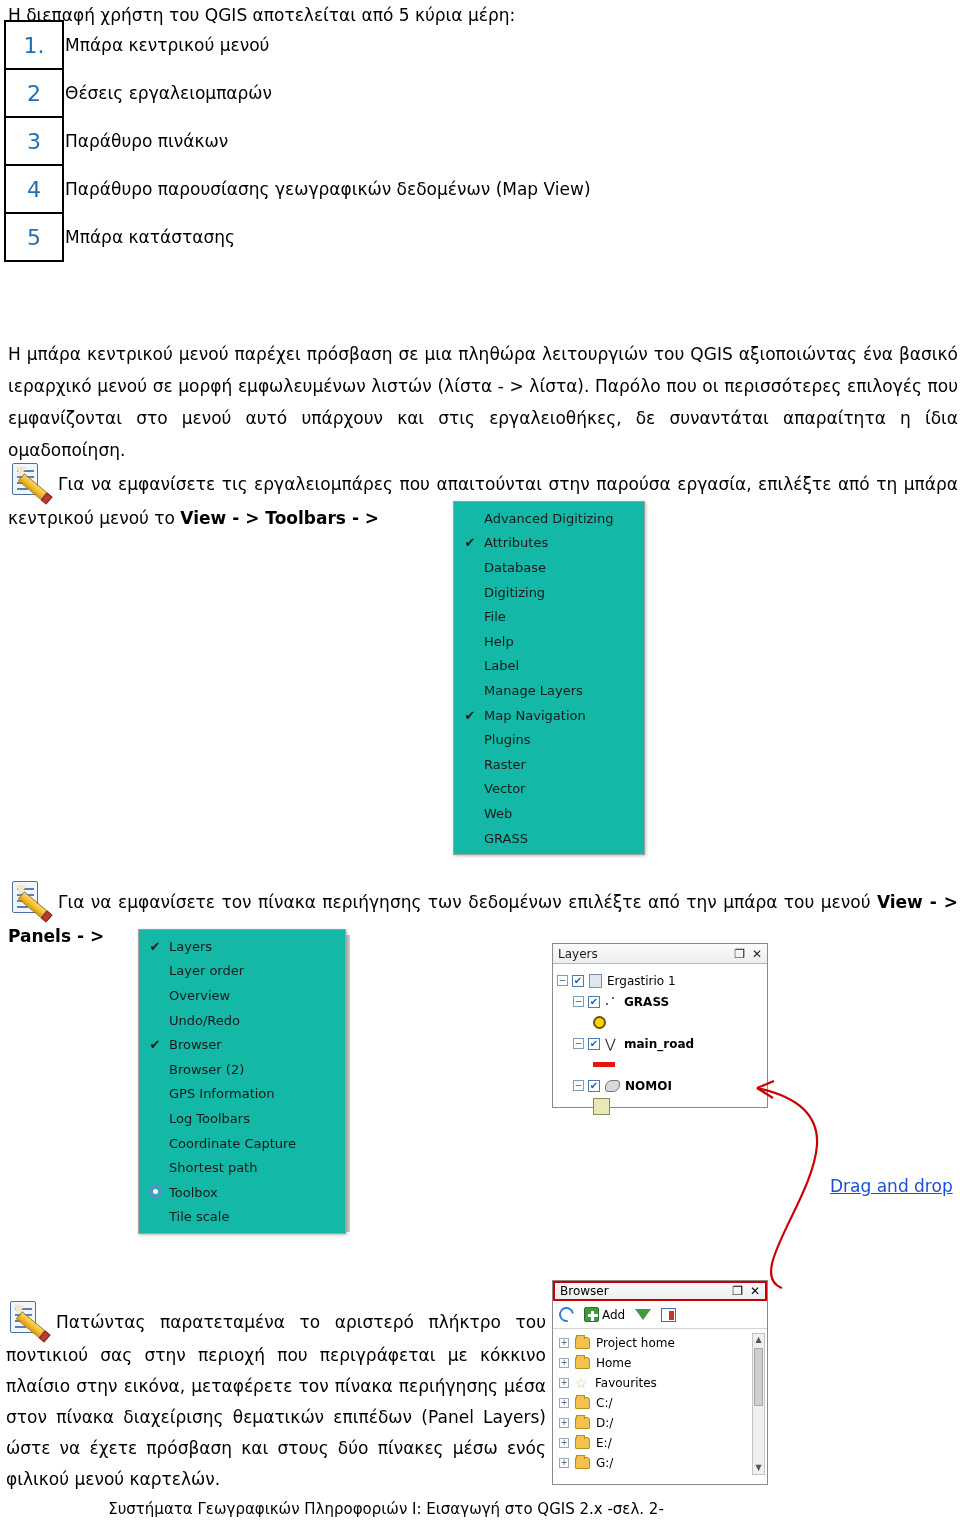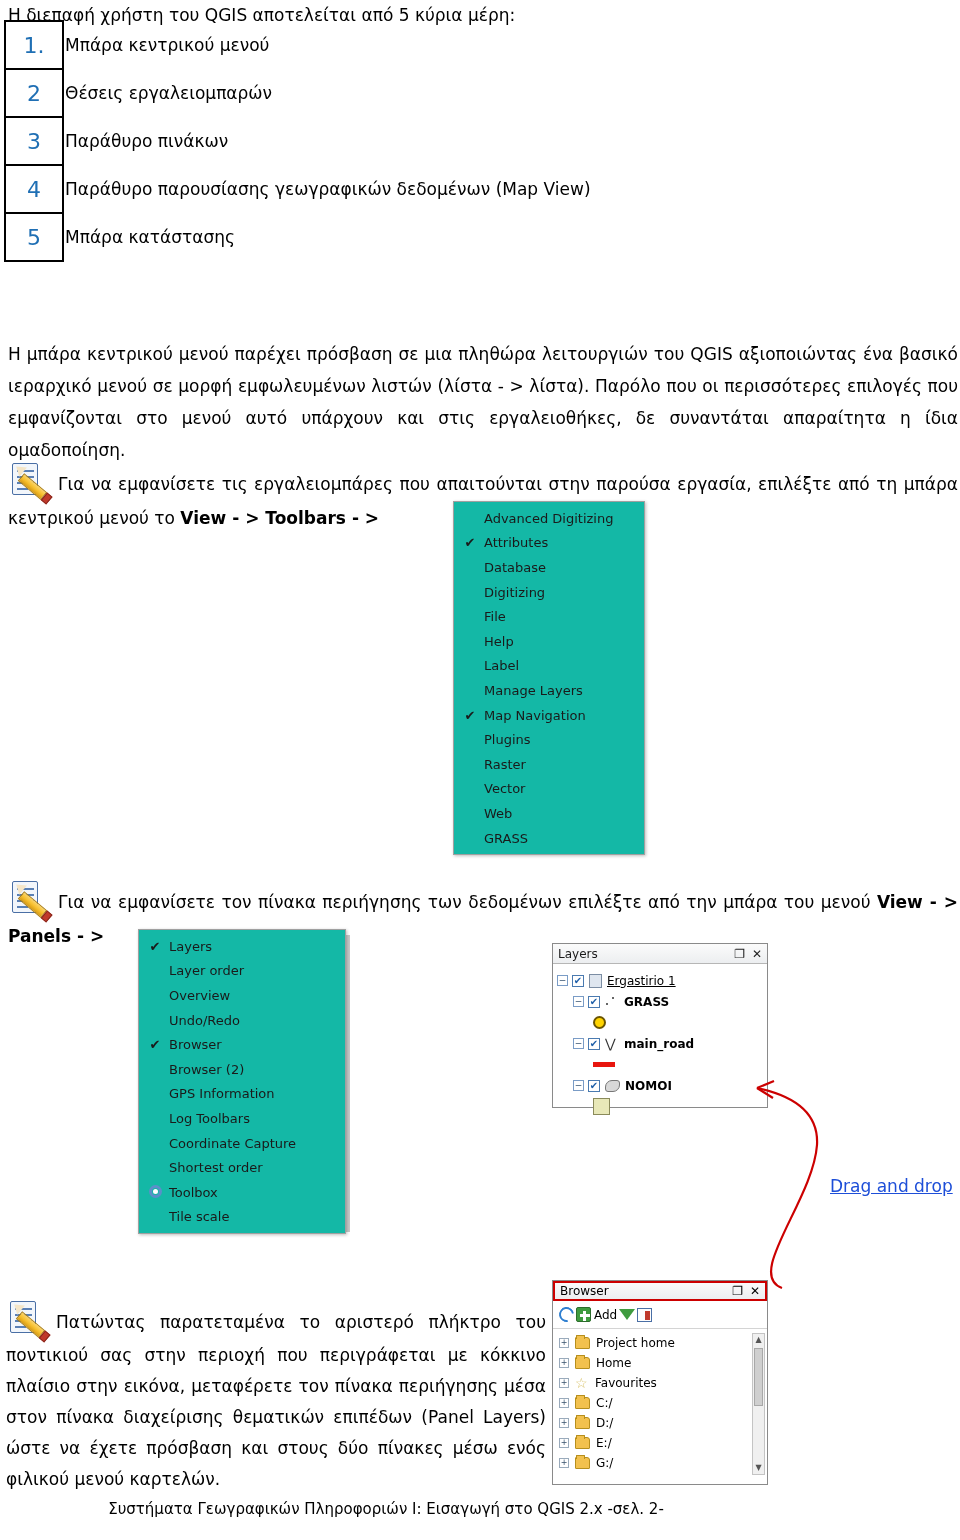--- a/index.html
+++ b/index.html
@@ -151,21 +151,21 @@
     width: 11px; height: 11px; border: 1px solid #7a9cc6;
     background: #fff; font-size: 9px; line-height: 9px; text-align: center;
     color: #33506e; margin-right: 4px; flex: 0 0 11px;
   }
   .lrow .chk {
     width: 12px; height: 12px; border: 1px solid #4a7ab0;
     background: #fff; margin-right: 5px; flex: 0 0 12px;
     color: #1f5fa8; font-size: 10px; line-height: 10px; text-align: center;
   }
   .lrow .lname { font-weight: bold; font-size: 12px; }
-  .lrow.group .lname { font-weight: normal; text-decoration: underline; }
+  .lrow.group .lname { font-weight: normal; }
   .sym-point { width:13px;height:13px;border-radius:50%;background:#ffd400;border:2px solid #6b5500; }
   .sym-line  { width:22px;height:5px;background:#e8150e; }
   .sym-poly  { width:17px;height:17px;background:#e8e8b8;border:1px solid #8a8a5a; }
   .ico-layergrp { width:13px;height:14px;background:#dfe6ef;border:1px solid #7b8da3;margin-right:5px;flex:0 0 13px; }
   .ico-pt { width:14px;height:14px;margin-right:5px;flex:0 0 14px;position:relative; }
   .ico-pt::before{content:"";position:absolute;left:1px;top:8px;width:2px;height:2px;background:#333;border-radius:50%;}
   .ico-pt::after{content:"";position:absolute;left:7px;top:2px;width:2px;height:2px;background:#333;border-radius:50%;}
   .ico-ln { width:14px;height:14px;margin-right:5px;flex:0 0 14px;font-size:13px;line-height:13px;color:#333; }
   .ico-pg { width:15px;height:12px;margin-right:5px;flex:0 0 15px;background:#d8d8d8;border:1px solid #777;border-radius:7px 3px 7px 3px; }
   .indent1 { padding-left: 16px; }
@@ -177,21 +177,21 @@
     background: #fff; border: 1px solid #8a8a8a;
     font-family: "DejaVu Sans", "Liberation Sans", sans-serif; font-size: 12px;
   }
   #browser-panel .titlebar {
     display:flex; align-items:center; justify-content:space-between;
     height: 20px; padding: 0 5px;
     background: linear-gradient(to bottom,#fbfbfb,#eceef0);
     border: 2px solid #cc0000;
   }
   #browser-toolbar {
-    display: flex; align-items: center; gap: 2px;
+    display: flex; align-items: center; gap: 10px;
     height: 28px; padding: 0 6px; border-bottom: 1px solid #d4d4d4;
   }
   .bi { display:flex; align-items:center; gap:3px; font-size:12px; }
   .icon-refresh {
     width:15px;height:15px;border:2.5px solid #2f7fd0;border-radius:50%;
     border-right-color: transparent; transform: rotate(35deg);
   }
   .icon-plus {
     width:15px;height:15px;background:#3f9b3f;border:1px solid #2c6d2c;
     border-radius:2px;position:relative;
@@ -390,21 +390,21 @@
   <div class="mi">
       <span class="mark"></span>
       <span class="mlabel">Log Toolbars</span>
     </div>
   <div class="mi">
       <span class="mark"></span>
       <span class="mlabel">Coordinate Capture</span>
     </div>
   <div class="mi">
       <span class="mark"></span>
-      <span class="mlabel">Shortest order</span>
+      <span class="mlabel">Shortest path</span>
     </div>
   <div class="mi">
       <span class="mark"><span class="gear"></span></span>
       <span class="mlabel">Toolbox</span>
     </div>
   <div class="mi">
       <span class="mark"></span>
       <span class="mlabel">Tile scale</span>
     </div>
 </div>

